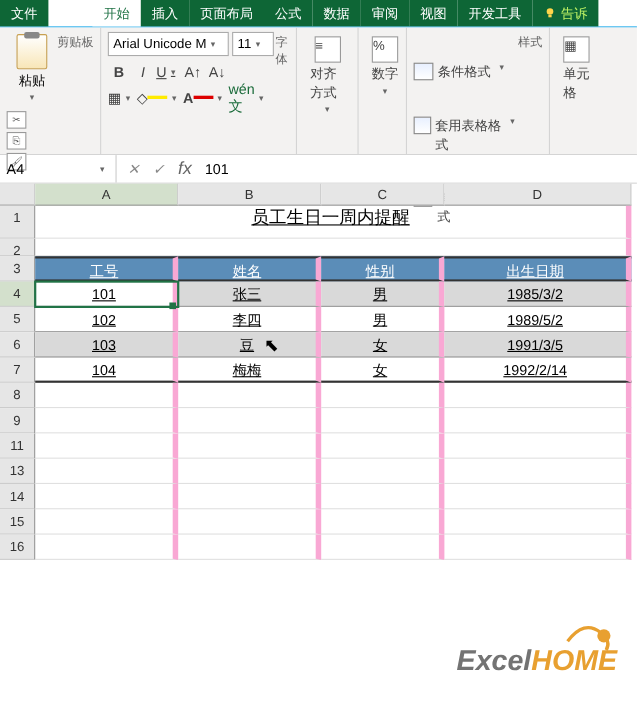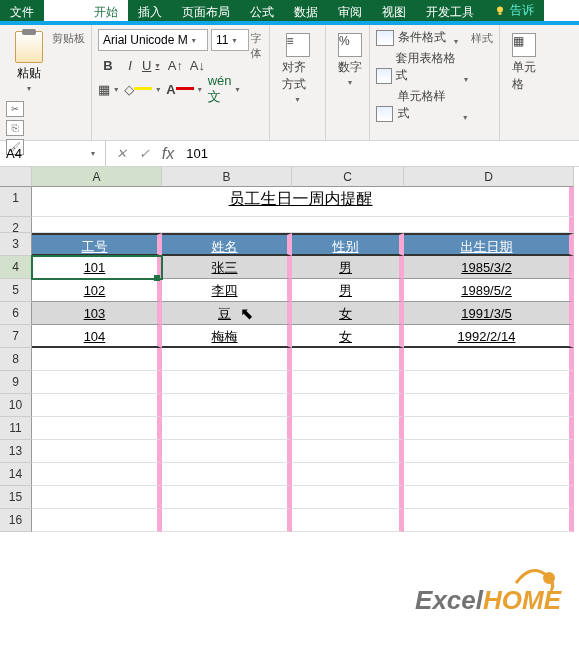--- a/index.html
+++ b/index.html
@@ -1,21 +1,21 @@
 <!DOCTYPE html>
 <html><head>
 <meta charset="utf-8">
 <style>
 * { margin: 0; padding: 0; box-sizing: border-box; font-family: "Microsoft YaHei", "SimSun", sans-serif; }
 body { width: 579px; height: 651px; background: #fff; overflow: hidden; position: relative; }
 
-.tabbar { display: flex; background: #fff; border-bottom: 4px solid #0ea5e9; height: 25px; }
+.tabbar { display: flex; background: #fff; border-bottom: 1px solid #0ea5e9; height: 25px; }
 .tab { padding: 4px 10px; font-size: 12px; color: #fff; background: #0e6636; cursor: pointer; }
 .tab.active { background: #fff; color: #217346; margin-left: 40px; }
-.tab.tell { color: #5eead4; display: flex; align-items: center; gap: 4px; }
+.tab.tell { color: #bef264; display: flex; align-items: center; gap: 4px; }
 .bulb { width: 12px; height: 12px; }
 
 .ribbon { display: flex; background: #f3f2f1; border-bottom: 1px solid #d4d4d4; height: 116px; }
 .rgroup { border-right: 1px solid #d4d4d4; padding: 4px 6px 2px 6px; display: flex; justify-content: space-between; }
 .glabel { text-align: center; font-size: 11px; color: #666; padding-top: 2px; }
 .gcontent { flex: 1; display: flex; flex-direction: column; gap: 4px; }
 
 .paste-area { display: flex; gap: 6px; }
 .paste-big { display: flex; flex-direction: column; align-items: center; gap: 2px; padding: 2px; }
 .clipboard-icon { width: 28px; height: 32px; background: linear-gradient(#fff,#f8e6b8); border: 1px solid #c8a050; border-radius: 2px; position: relative; }
@@ -32,21 +32,21 @@
 .rbtn { min-width: 20px; height: 20px; display: flex; align-items: center; justify-content: center; font-size: 13px; color: #444; cursor: pointer; }
 .rbtn.b { font-weight: bold; }
 .rbtn.i { font-style: italic; }
 .rbtn.u { text-decoration: underline; }
 .colorbar { width: 18px; height: 3px; margin-top: -2px; }
 
 .big-btn { display: flex; flex-direction: column; align-items: center; padding: 4px 6px; font-size: 12px; color: #444; gap: 2px; cursor:pointer; }
 .big-icon { width: 24px; height: 24px; border: 1px solid #999; background: #fff; }
 
 .style-col { display: flex; flex-direction: column; gap: 4px; }
-.style-item { display: flex; align-items: flex-end; gap: 4px; font-size: 12px; color: #444; cursor:pointer; }
+.style-item { display: flex; align-items: flex-start; gap: 4px; font-size: 12px; color: #444; cursor:pointer;margin-top:28px; }
 .sicon { width: 18px; height: 16px; border: 1px solid #888; background: linear-gradient(#e8f0ff,#fff); }
 
 .namebox-row { display: flex; align-items: center; height: 26px; border-bottom: 1px solid #d4d4d4; background: #fff; }
 .namebox { width: 106px; border-right: 1px solid #ccc; padding: 0 6px; font-size: 13px; display:flex; align-items:center; justify-content: space-between; height:100%; }
 .fx-area { display: flex; align-items: center; gap: 12px; padding: 0 10px; flex:1; }
 .fx-btn { font-size: 13px; color: #888; font-style: italic; cursor:pointer; }
 .fx-sym { font-style: italic; color: #666; }
 .formula-input { flex: 1; font-size: 13px; border: none; outline: none; }
 
 .grid-area { position: relative; }
@@ -269,27 +269,20 @@
       <div class="cell" style="width:170px"></div>
     </div>
   <div class="row">
       <div class="rh">9</div>
       <div class="cell" style="width:130px"></div>
       <div class="cell" style="width:130px"></div>
       <div class="cell" style="width:112px"></div>
       <div class="cell" style="width:170px"></div>
     </div>
   <div class="row">
-      <div class="rh">10</div>
-      <div class="cell" style="width:130px"></div>
-      <div class="cell" style="width:130px"></div>
-      <div class="cell" style="width:112px"></div>
-      <div class="cell" style="width:170px"></div>
-    </div>
-  <div class="row">
       <div class="rh">11</div>
       <div class="cell" style="width:130px"></div>
       <div class="cell" style="width:130px"></div>
       <div class="cell" style="width:112px"></div>
       <div class="cell" style="width:170px"></div>
     </div>
   <div class="row">
       <div class="rh">13</div>
       <div class="cell" style="width:130px"></div>
       <div class="cell" style="width:130px"></div>

